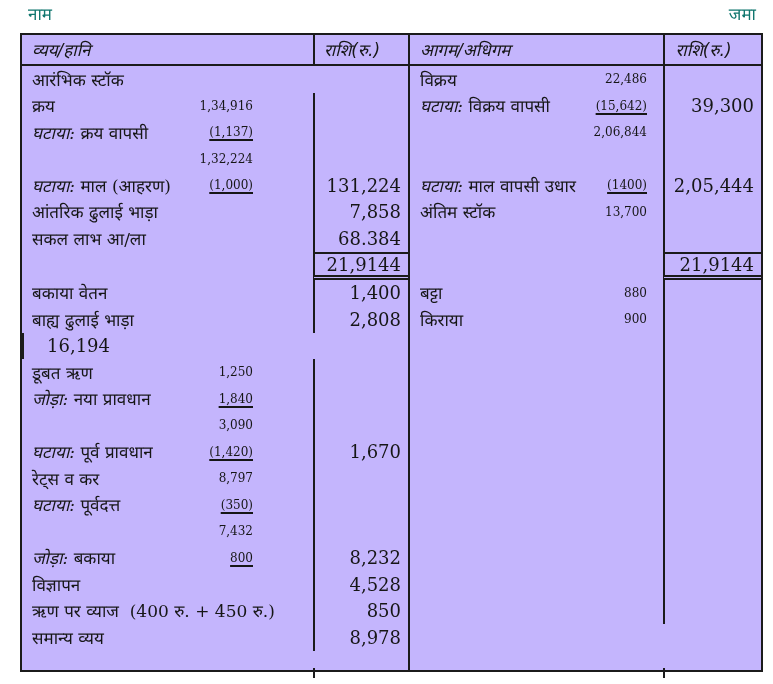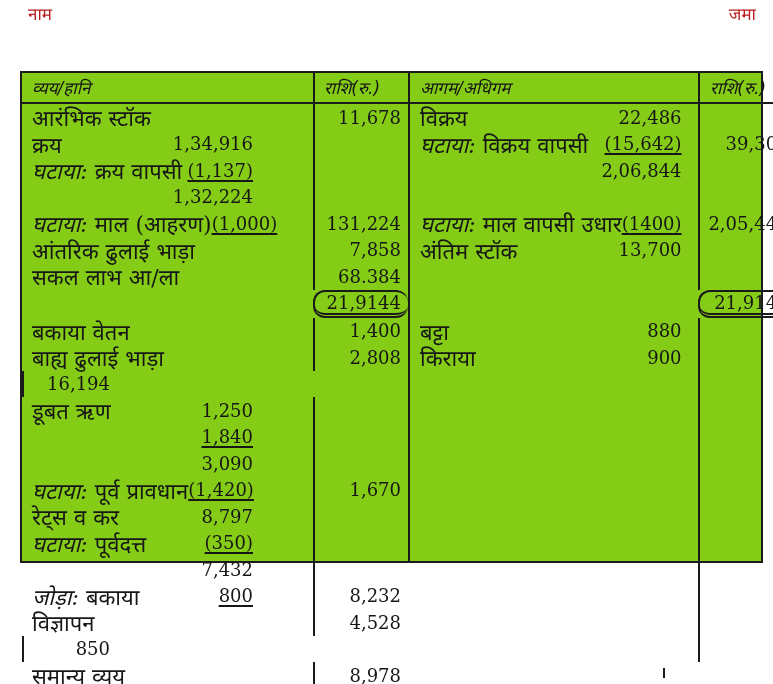--- a/index.html
+++ b/index.html
@@ -1,29 +1,28 @@
 <!DOCTYPE html>
 <html><head>
 <meta charset="utf-8">
 <style>
   html, body { margin:0; padding:0; background:#ffffff; }
   .sheet {
     position:relative; width:773px; height:684px; background:#ffffff;
     color:#161616; font-family:"DejaVu Sans", sans-serif;
     overflow:hidden;
   }
-  .corner-label { position:absolute; top:2px; font-size:17px; color:#b91c1c; }
+  .corner-label { position:absolute; top:2px; font-size:17px; color:#0f766e; }
   .corner-label.cl-left { left:28px; }
   .corner-label.cl-right { right:17px; }
 
   .tbl {
-    position:absolute; left:20px; top:33px; width:743px; height:492px;
+    position:absolute; left:20px; top:33px; width:743px; height:639px;
     box-sizing:border-box; border:2px solid #1b1b1b; display:flex;
-    background:#84cc16;
-    margin-top:38px;
+    background:#c4b5fd;
   }
   .half { box-sizing:border-box; display:flex; flex-direction:column; }
   .half-left { width:388px; flex:0 0 388px; border-right:2px solid #1b1b1b; }
   .half-right { flex:1; }
 
   .hrow { flex:0 0 31px; height:31px; display:flex; box-sizing:border-box;
           border-bottom:2px solid #1b1b1b; }
   .hcell { font-style:italic; font-size:17px; }
 
   .pcell { flex:1; min-width:0; box-sizing:border-box; padding-left:10px;
@@ -34,31 +33,31 @@
            font-size:18px; }
   .half-left  .acell { width:95px; flex:0 0 95px; }
   .half-right .acell { width:98px; flex:0 0 98px; }
   .amt-h { justify-content:center; padding-right:19px;
            font-family:"DejaVu Sans",sans-serif; font-size:17px; }
 
   .rows { flex:1; display:flex; flex-direction:column; }
   .row { flex:0 0 26.5px; height:26.5px; display:flex; }
   .row.tall { flex:0 0 28px; height:28px; }
 
-  .lbl { font-size:22px; white-space:pre;
+  .lbl { font-size:17px; white-space:pre;
          font-family:"DejaVu Serif","DejaVu Sans",sans-serif; }
   .prefix { font-style:italic; }
   .inner { margin-left:auto; flex:0 0 auto; text-align:right;
-           font-family:"DejaVu Serif","DejaVu Sans",serif; font-size:18px; }
+           font-family:"DejaVu Serif","DejaVu Sans",serif; font-size:12px; }
   .half-left  .inner { margin-right:60px;text-align:right; }
   .half-right .inner { margin-right:16px; }
   .u { text-decoration:underline; text-underline-offset:3px;
        text-decoration-thickness:1.5px; }
 
-  .acell.total { border-top:2px solid #1b1b1b; border-bottom:5px double #1b1b1b;border-radius:12px; }
+  .acell.total { border-top:2px solid #1b1b1b; border-bottom:5px double #1b1b1b; }
 
   .stub { position:absolute; top:668px; height:10px; width:2px; background:#1b1b1b; }
 </style>
 </head>
 <body>
 
 <div class="sheet">
   <div class="corner-label cl-left">नाम</div>
   <div class="corner-label cl-right">जमा</div>
 
@@ -67,21 +66,20 @@
       <div class="hrow">
         <div class="pcell hcell">व्यय/हानि</div>
         <div class="acell hcell amt-h">राशि(रु.)</div>
       </div>
       <div class="rows" id="left-rows">
           <div class="row">
             <div class="pcell">
               <span class="lbl">आरंभिक स्टॉक</span>
               <span class="inner"></span>
             </div>
-            <div class="acell">11,678</div>
           </div>
           <div class="row">
             <div class="pcell">
               <span class="lbl">क्रय</span>
               <span class="inner">1,34,916</span>
             </div>
             <div class="acell"></div>
           </div>
           <div class="row">
             <div class="pcell">
@@ -144,20 +142,21 @@
           </div>
           <div class="row">
             <div class="pcell">
               <span class="lbl">डूबत ऋण</span>
               <span class="inner">1,250</span>
             </div>
             <div class="acell"></div>
           </div>
           <div class="row">
             <div class="pcell">
+              <span class="lbl"><span class="prefix">जोड़ा:</span> नया प्रावधान</span>
               <span class="inner u">1,840</span>
             </div>
             <div class="acell"></div>
           </div>
           <div class="row">
             <div class="pcell">
               <span class="lbl"></span>
               <span class="inner">3,090</span>
             </div>
             <div class="acell"></div>
@@ -198,20 +197,24 @@
             <div class="acell">8,232</div>
           </div>
           <div class="row">
             <div class="pcell">
               <span class="lbl">विज्ञापन</span>
               <span class="inner"></span>
             </div>
             <div class="acell">4,528</div>
           </div>
           <div class="row">
+            <div class="pcell">
+              <span class="lbl">ऋण पर व्याज  (400 रु. + 450 रु.)</span>
+              <span class="inner"></span>
+            </div>
             <div class="acell">850</div>
           </div>
           <div class="row">
             <div class="pcell">
               <span class="lbl">समान्य व्यय</span>
               <span class="inner"></span>
             </div>
             <div class="acell">8,978</div>
           </div>
         </div>

